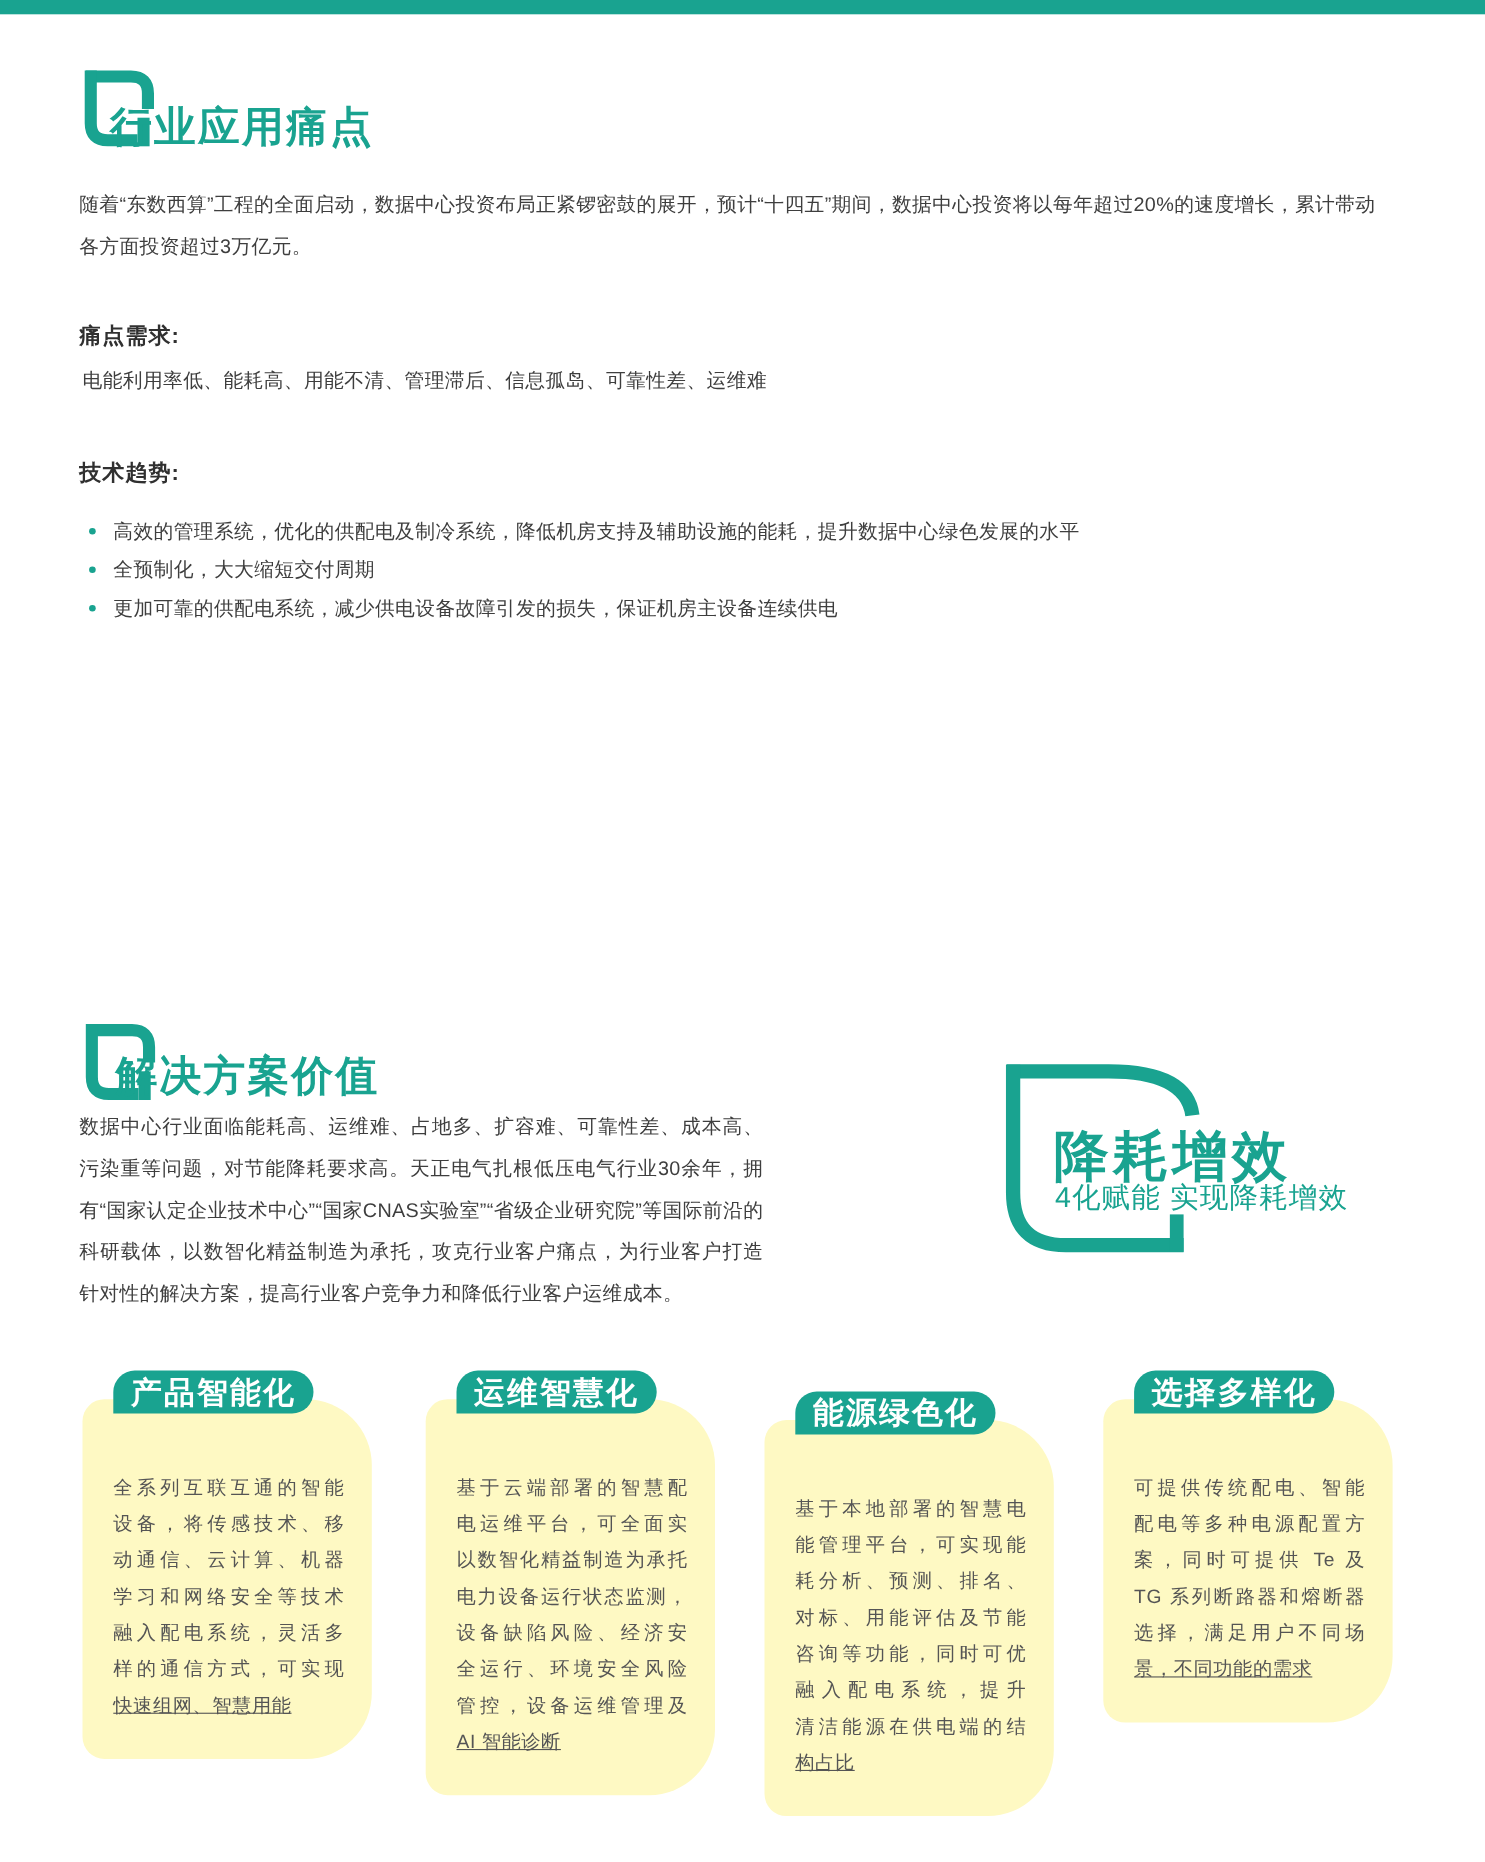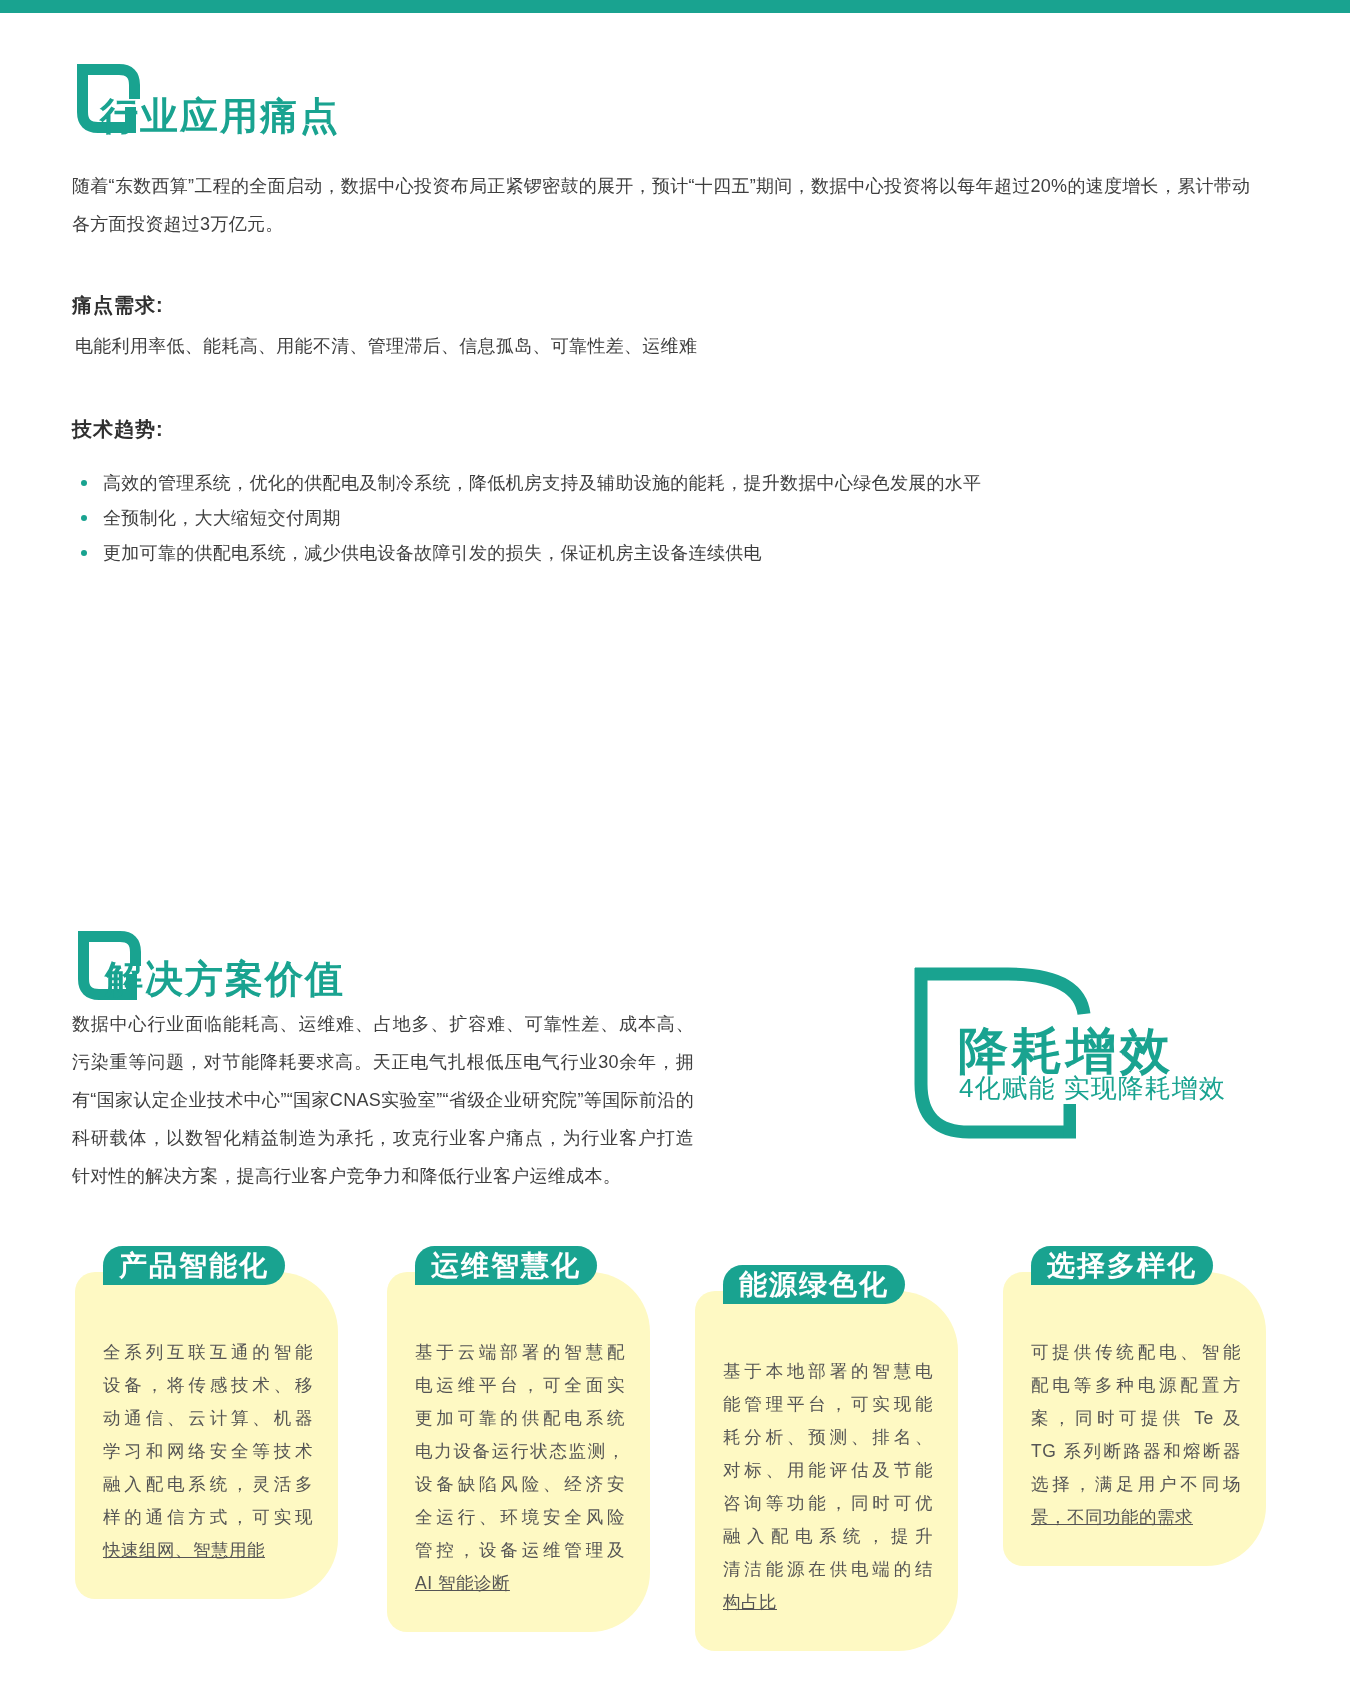--- a/index.html
+++ b/index.html
@@ -135,21 +135,21 @@
       <div class="jline">样的通信方式，可实现</div>
       <div class="jline last">快速组网、智慧用能</div>
     </div>
 </div>
 
 <div class="card" style="left:387px;">
   <div class="card-pill">运维智慧化</div>
   <div class="card-body">
       <div class="jline">基于云端部署的智慧配</div>
       <div class="jline">电运维平台，可全面实</div>
-      <div class="jline">更加可靠的供配电系统</div>
+      <div class="jline">以数智化精益制造为承托</div>
       <div class="jline">电力设备运行状态监测，</div>
       <div class="jline">设备缺陷风险、经济安</div>
       <div class="jline">全运行、环境安全风险</div>
       <div class="jline">管控，设备运维管理及</div>
       <div class="jline last">AI 智能诊断</div>
     </div>
 </div>
 
 <div class="card" style="left:695px;margin-top:19px;">
   <div class="card-pill">能源绿色化</div>

